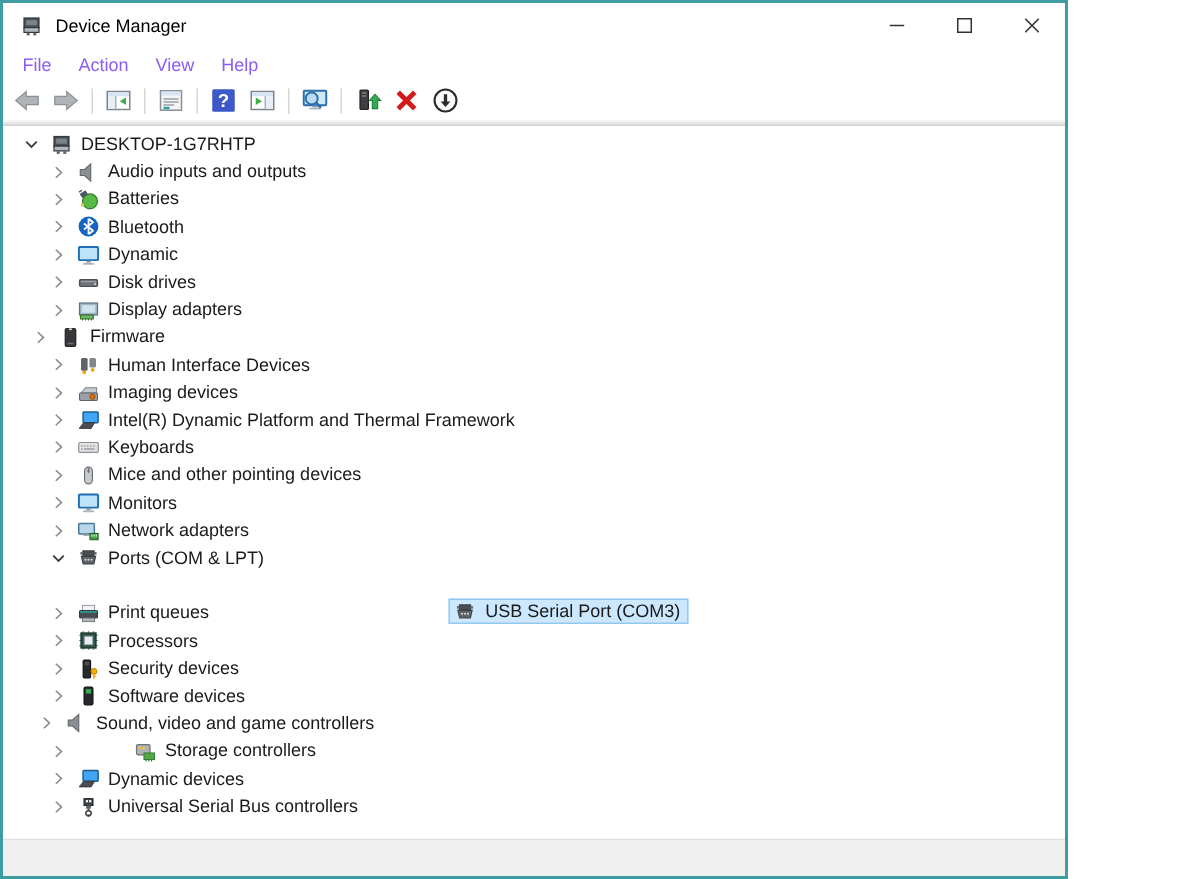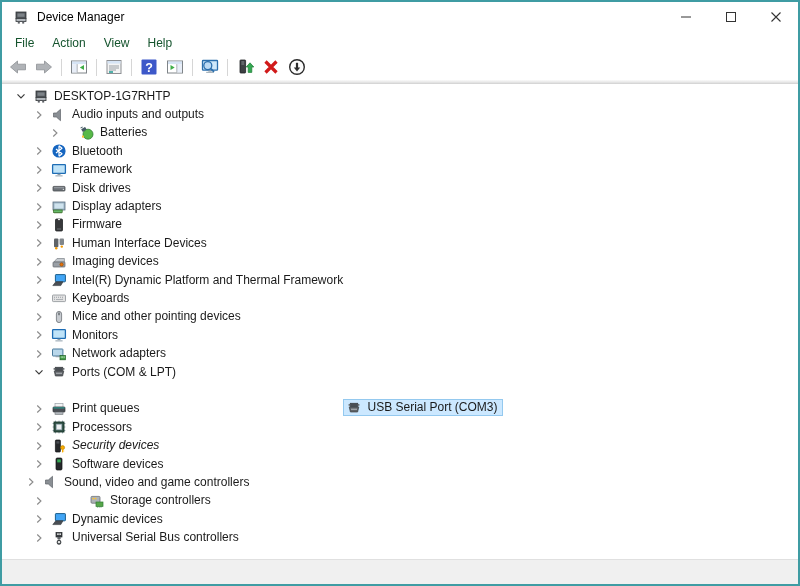--- a/index.html
+++ b/index.html
@@ -1,33 +1,33 @@
 <!DOCTYPE html>
 <html><head>
 <meta charset="utf-8">
 <style>
   html,body{margin:0;padding:0;background:#fff;}
   *{box-sizing:border-box;}
   .window{
-    width:800px;height:586px;
+    width:712px;height:586px;
     border:2px solid var(--accent,#3f9ca3);
     background:#fff;
     display:flex;flex-direction:column;
     font-family:"Liberation Sans","DejaVu Sans",sans-serif;
     font-size:12px;color:#1a1a1a;overflow:hidden;
   }
   
   .titlebar{height:30px;display:flex;align-items:center;background:#fff;flex:0 0 auto;}
   .title-icon{width:16px;height:16px;margin-left:11px;display:flex;align-items:center;justify-content:center;}
   .title-text{margin-left:8px;font-size:12px;color:#000;}
   .tb-spacer{flex:1;}
   .win-btn{width:45px;height:30px;display:flex;align-items:center;justify-content:center;background:transparent;border:none;padding:0;}
   
   .menubar{height:22px;display:flex;align-items:center;padding-left:4px;background:#fff;flex:0 0 auto;}
-  .menu-item{padding:0 9px;line-height:22px;color:#14532d;}
+  .menu-item{padding:0 9px;line-height:22px;color:#8b5cf6;}
   
   .toolbar{height:26px;display:flex;align-items:center;padding-left:3px;background:#fff;flex:0 0 auto;}
   .tool-btn{width:24px;height:24px;display:flex;align-items:center;justify-content:center;background:transparent;border:none;padding:0;margin:0 1px;}
   .tool-sep{width:1px;height:17px;background:#d6d6d6;margin:0 4px;}
   .toolbar-edge{height:4px;flex:0 0 auto;background:linear-gradient(#fafafa,#e7e7e7 55%,#cfcfcf);}
   
   .tree{flex:1 1 auto;background:#fff;padding-top:3px;overflow:hidden;position:relative;}
   .trow{height:18.4px;display:flex;align-items:center;white-space:nowrap;}
   .chev{width:18px;height:18px;display:inline-flex;align-items:center;justify-content:center;flex:0 0 auto;}
   .sel{display:inline-flex;align-items:center;padding:0 4px 0 2px;height:17px;border:1px solid transparent;}
@@ -214,21 +214,21 @@
         </span>
         <span class="sel">
           <span class="ticon">
             <svg width="16" height="16" viewBox="0 0 16 16">
               <path d="M2.5 6h2.8L9.5 2.3v11.4L5.3 10H2.5z" fill="#8a8f94" stroke="#5f6368" stroke-width="0.7"></path>
             </svg>
           </span>
           <span class="tlabel">Audio inputs and outputs</span>
         </span>
       </div>
-      <div class="trow" style="padding-left: 44px; gap: 12px;">
+      <div class="trow" style="padding-left: 28px;">
         <span class="chev">
           <svg width="14" height="14" viewBox="0 0 16 16">
             <path d="M6 4l4.2 4L6 12" fill="none" stroke="#8b8b8b" stroke-width="1.3"></path>
           </svg>
         </span>
         <span class="sel">
           <span class="ticon">
             <svg width="16" height="16" viewBox="0 0 16 16">
               <circle cx="9" cy="9.2" r="5" fill="#58b947" stroke="#2e7d32" stroke-width="0.8"></circle>
               <rect x="2.6" y="2.8" width="4.6" height="3.2" rx="0.6" transform="rotate(-32 4.9 4.4)" fill="#455a64"></rect>
@@ -262,21 +262,21 @@
           </svg>
         </span>
         <span class="sel">
           <span class="ticon">
             <svg width="16" height="16" viewBox="0 0 16 16">
               <rect x="1.6" y="2.6" width="12.8" height="8.8" rx="0.6" fill="#bfe3f8" stroke="#1e6db5" stroke-width="1.3"></rect>
               <rect x="6.5" y="11.8" width="3" height="1.3" fill="#8d9aa5"></rect>
               <rect x="4.4" y="13.2" width="7.2" height="1.3" fill="#aab6bf"></rect>
             </svg>
           </span>
-          <span class="tlabel">Framework</span>
+          <span class="tlabel">Dynamic</span>
         </span>
       </div>
       <div class="trow" style="padding-left: 28px;">
         <span class="chev">
           <svg width="14" height="14" viewBox="0 0 16 16">
             <path d="M6 4l4.2 4L6 12" fill="none" stroke="#8b8b8b" stroke-width="1.3"></path>
           </svg>
         </span>
         <span class="sel">
           <span class="ticon">
@@ -300,21 +300,21 @@
             <svg width="16" height="16" viewBox="0 0 16 16">
               <rect x="2" y="3" width="12" height="8" fill="#9fb6c6" stroke="#5c7182" stroke-width="0.8"></rect>
               <rect x="3.5" y="4.5" width="9" height="5" fill="#cfe3ee"></rect>
               <rect x="2.6" y="11" width="8.6" height="2.6" fill="#66bb6a" stroke="#33691e" stroke-width="0.7"></rect>
               <path d="M4 13.6v1 M6 13.6v1 M8 13.6v1 M10 13.6v1" stroke="#33691e" stroke-width="0.7"></path>
             </svg>
           </span>
           <span class="tlabel">Display adapters</span>
         </span>
       </div>
-      <div class="trow" style="padding-left: 28px; text-align: right;">
+      <div class="trow" style="padding-left: 16px; text-align: right;">
         <span class="chev">
           <svg width="14" height="14" viewBox="0 0 16 16">
             <path d="M6 4l4.2 4L6 12" fill="none" stroke="#8b8b8b" stroke-width="1.3"></path>
           </svg>
         </span>
         <span class="sel">
           <span class="ticon">
             <svg width="16" height="16" viewBox="0 0 16 16">
               <rect x="4.5" y="2" width="7" height="12" rx="1" fill="#37383a" stroke="#222426" stroke-width="0.8"></rect>
               <path d="M6.8 2a1.2 1.2 0 0 0 2.4 0z" fill="#e8e8e8"></path>
@@ -509,21 +509,21 @@
           <span class="ticon">
             <svg width="16" height="16" viewBox="0 0 16 16">
               <path d="M4.5 1.6v2 M8 1.6v2 M11.5 1.6v2 M4.5 12.4v2 M8 12.4v2 M11.5 12.4v2 M1.6 4.5h2 M1.6 8h2 M1.6 11.5h2 M12.4 4.5h2 M12.4 8h2 M12.4 11.5h2" stroke="#78909c" stroke-width="0.8"></path>
               <rect x="3" y="3" width="10" height="10" fill="#2f4f43" stroke="#1e3a2f" stroke-width="0.9"></rect>
               <rect x="5.2" y="5.2" width="5.6" height="5.6" fill="#eceff1" stroke="#90a4ae" stroke-width="0.7"></rect>
             </svg>
           </span>
           <span class="tlabel">Processors</span>
         </span>
       </div>
-      <div class="trow" style="padding-left: 28px; font-style: italic;">
+      <div class="trow" style="padding-left: 28px;">
         <span class="chev">
           <svg width="14" height="14" viewBox="0 0 16 16">
             <path d="M6 4l4.2 4L6 12" fill="none" stroke="#8b8b8b" stroke-width="1.3"></path>
           </svg>
         </span>
         <span class="sel">
           <span class="ticon">
             <svg width="16" height="16" viewBox="0 0 16 16">
               <rect x="4.4" y="2" width="5" height="12" rx="0.8" fill="#26282b" stroke="#101113" stroke-width="0.7"></rect>
               <rect x="5.4" y="3.2" width="3" height="2.4" fill="#4a4e54"></rect>

